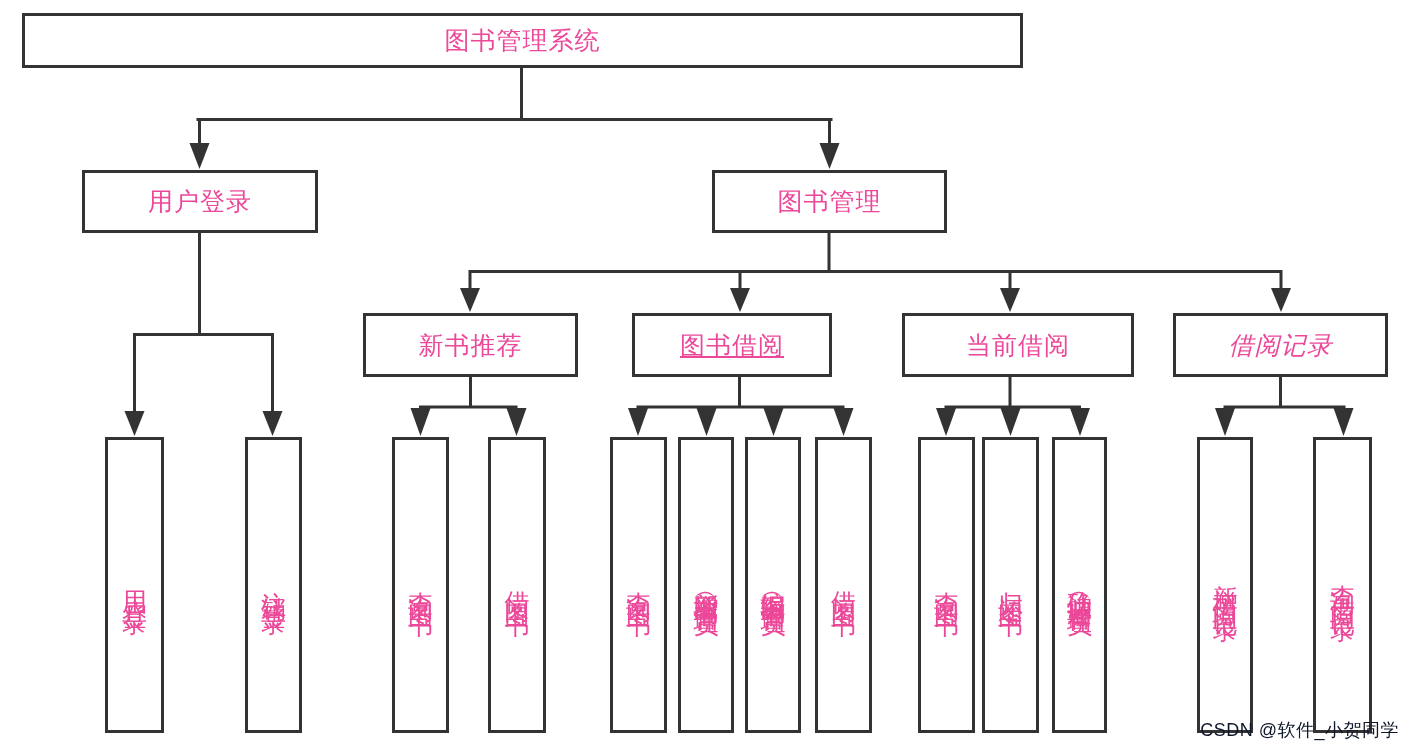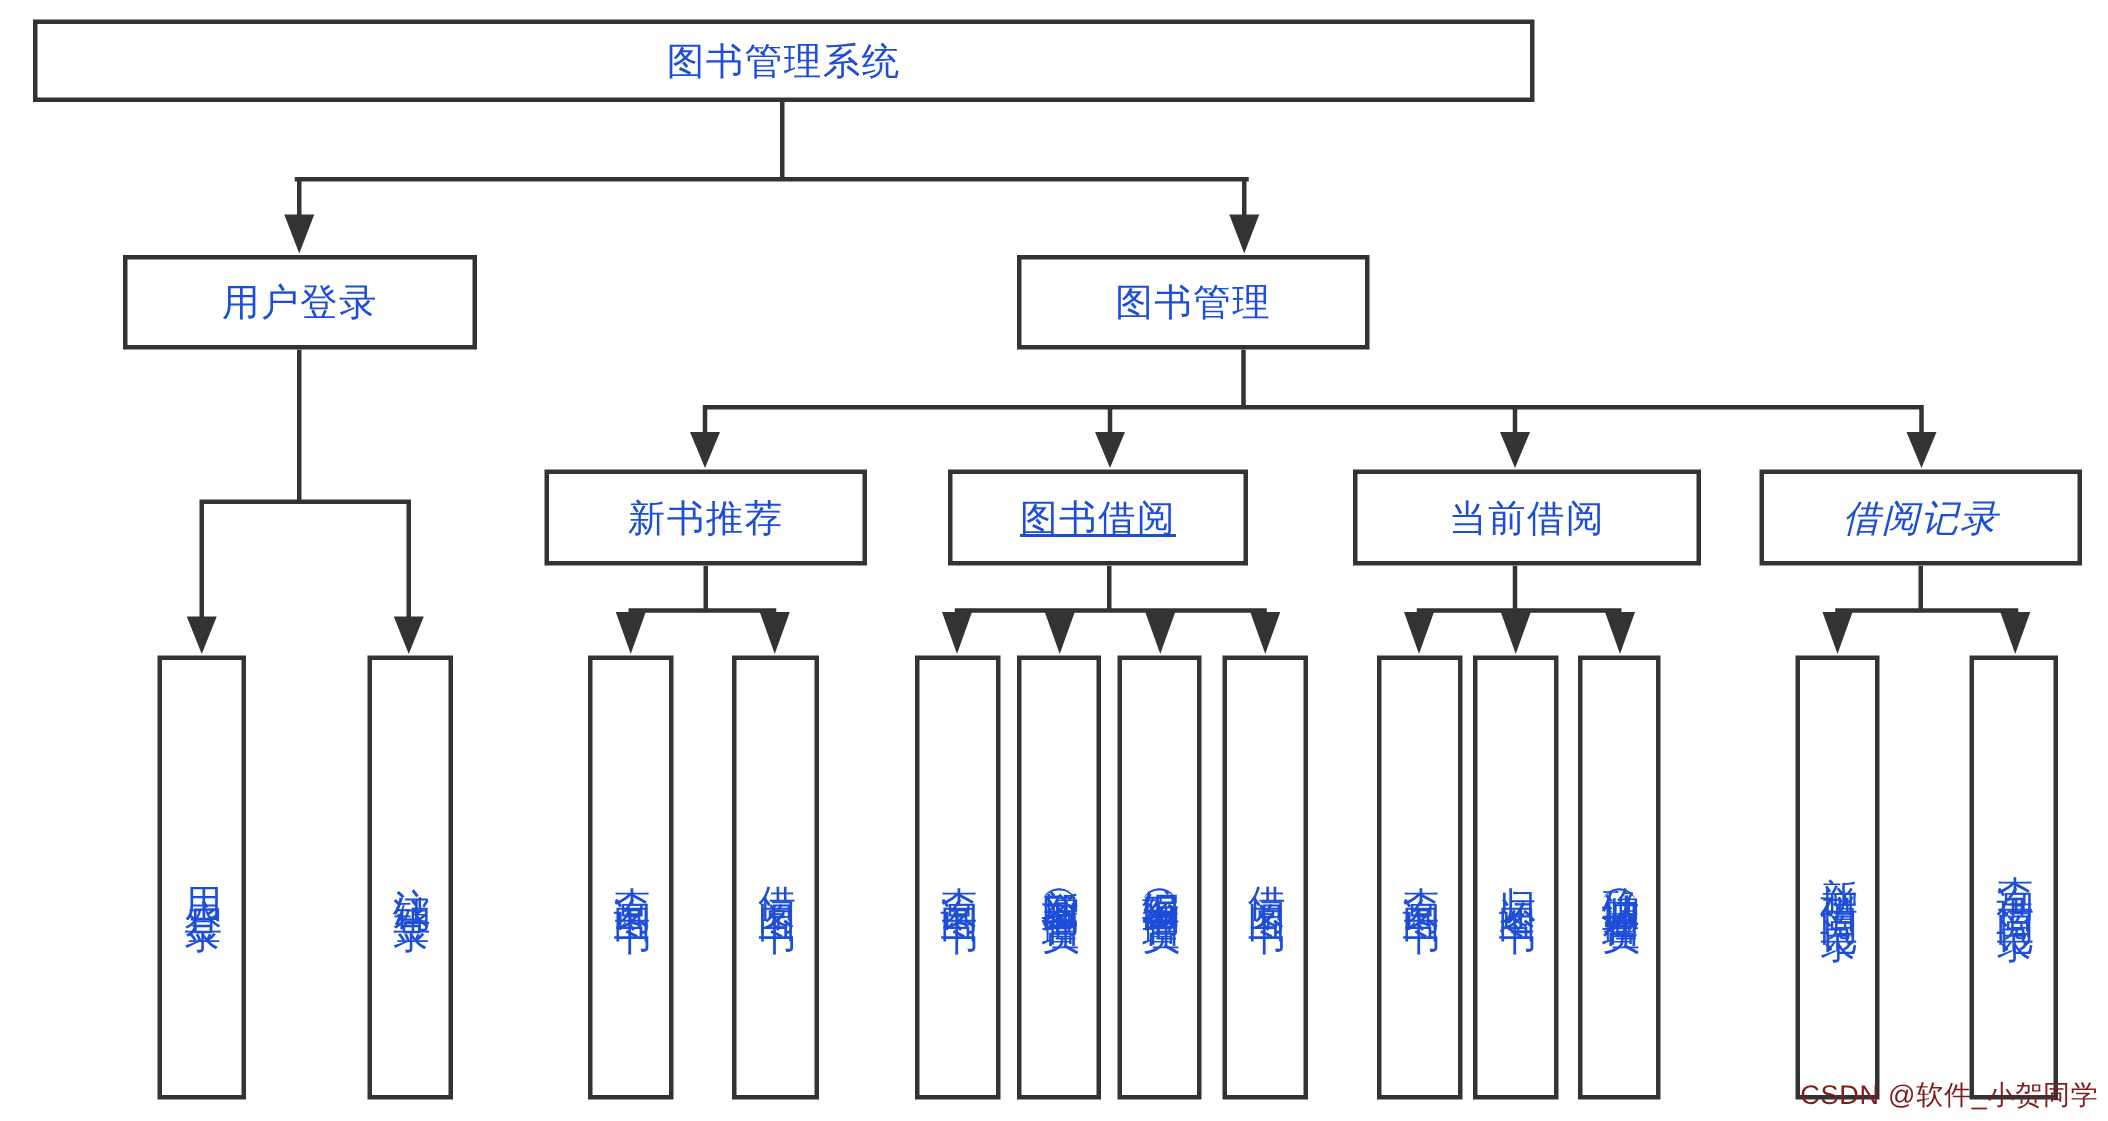--- a/index.html
+++ b/index.html
@@ -8,32 +8,32 @@
     width:1405px;height:747px;
     background:#ffffff;
     overflow:hidden;
     font-family:"Liberation Sans",sans-serif;
   }
   .connectors{position:absolute;left:0;top:0;z-index:1;}
   .node{
     position:absolute;box-sizing:border-box;z-index:2;
     border:3px solid #333333;background:#ffffff;
     display:flex;align-items:center;justify-content:center;
-    color:#1d4ed8;
+    color:#ec4899;
   }
   .hnode{font-size:25px;letter-spacing:1px;white-space:nowrap;}
   .leaf{
     writing-mode:vertical-rl;
     font-size:25px;letter-spacing:7px;line-height:1;
   }
   .leaf.tight{letter-spacing:3px;}
   .watermark{
     position:absolute;z-index:3;
     right:6px;top:718px;
-    font-size:18px;color:#7f1d1d;letter-spacing:0.5px;
+    font-size:18px;color:#0f172a;letter-spacing:0.5px;
     white-space:nowrap;
   }
 </style>
 </head>
 <body>
 
 <div class="canvas">
 
   <svg class="connectors" width="1405" height="747" viewBox="0 0 1405 747">
 
@@ -67,21 +67,21 @@
     <polygon points="1070,408 1090,408 1080,436" fill="#333333"></polygon>
 
     <path d="M1280.5 377V408 M1223.5 407H1345.5" stroke="#333333" stroke-width="3" fill="none"></path>
     <polygon points="1215,408 1235,408 1225,436" fill="#333333"></polygon>
     <polygon points="1333.5,408 1353.5,408 1343.5,436" fill="#333333"></polygon>
   </svg>
 
   <div class="node hnode" style="left:22px;top:13px;width:1001px;height:55px;">图书管理系统</div>
 
   <div class="node hnode" style="left:82px;top:170px;width:236px;height:63px;">用户登录</div>
-  <div class="node hnode" style="left:678px;top:170px;width:235px;height:63px;">图书管理</div>
+  <div class="node hnode" style="left:712px;top:170px;width:235px;height:63px;">图书管理</div>
 
   <div class="node hnode" style="left:363px;top:313px;width:215px;height:64px;">新书推荐</div>
   <div class="node hnode" style="left:632px;top:313px;width:200px;height:64px;text-decoration:underline;">图书借阅</div>
   <div class="node hnode" style="left:902px;top:313px;width:232px;height:64px;">当前借阅</div>
   <div class="node hnode" style="left:1173px;top:313px;width:215px;height:64px;font-style:italic;">借阅记录</div>
 
   <div class="node leaf" style="left:105px;top:437px;width:59px;height:296px;">用户登录</div>
   <div class="node leaf" style="left:245px;top:437px;width:57px;height:296px;">注销登录</div>
   <div class="node leaf" style="left:392px;top:437px;width:57px;height:296px;">查询图书</div>
   <div class="node leaf" style="left:488px;top:437px;width:58px;height:296px;">借阅图书</div>

